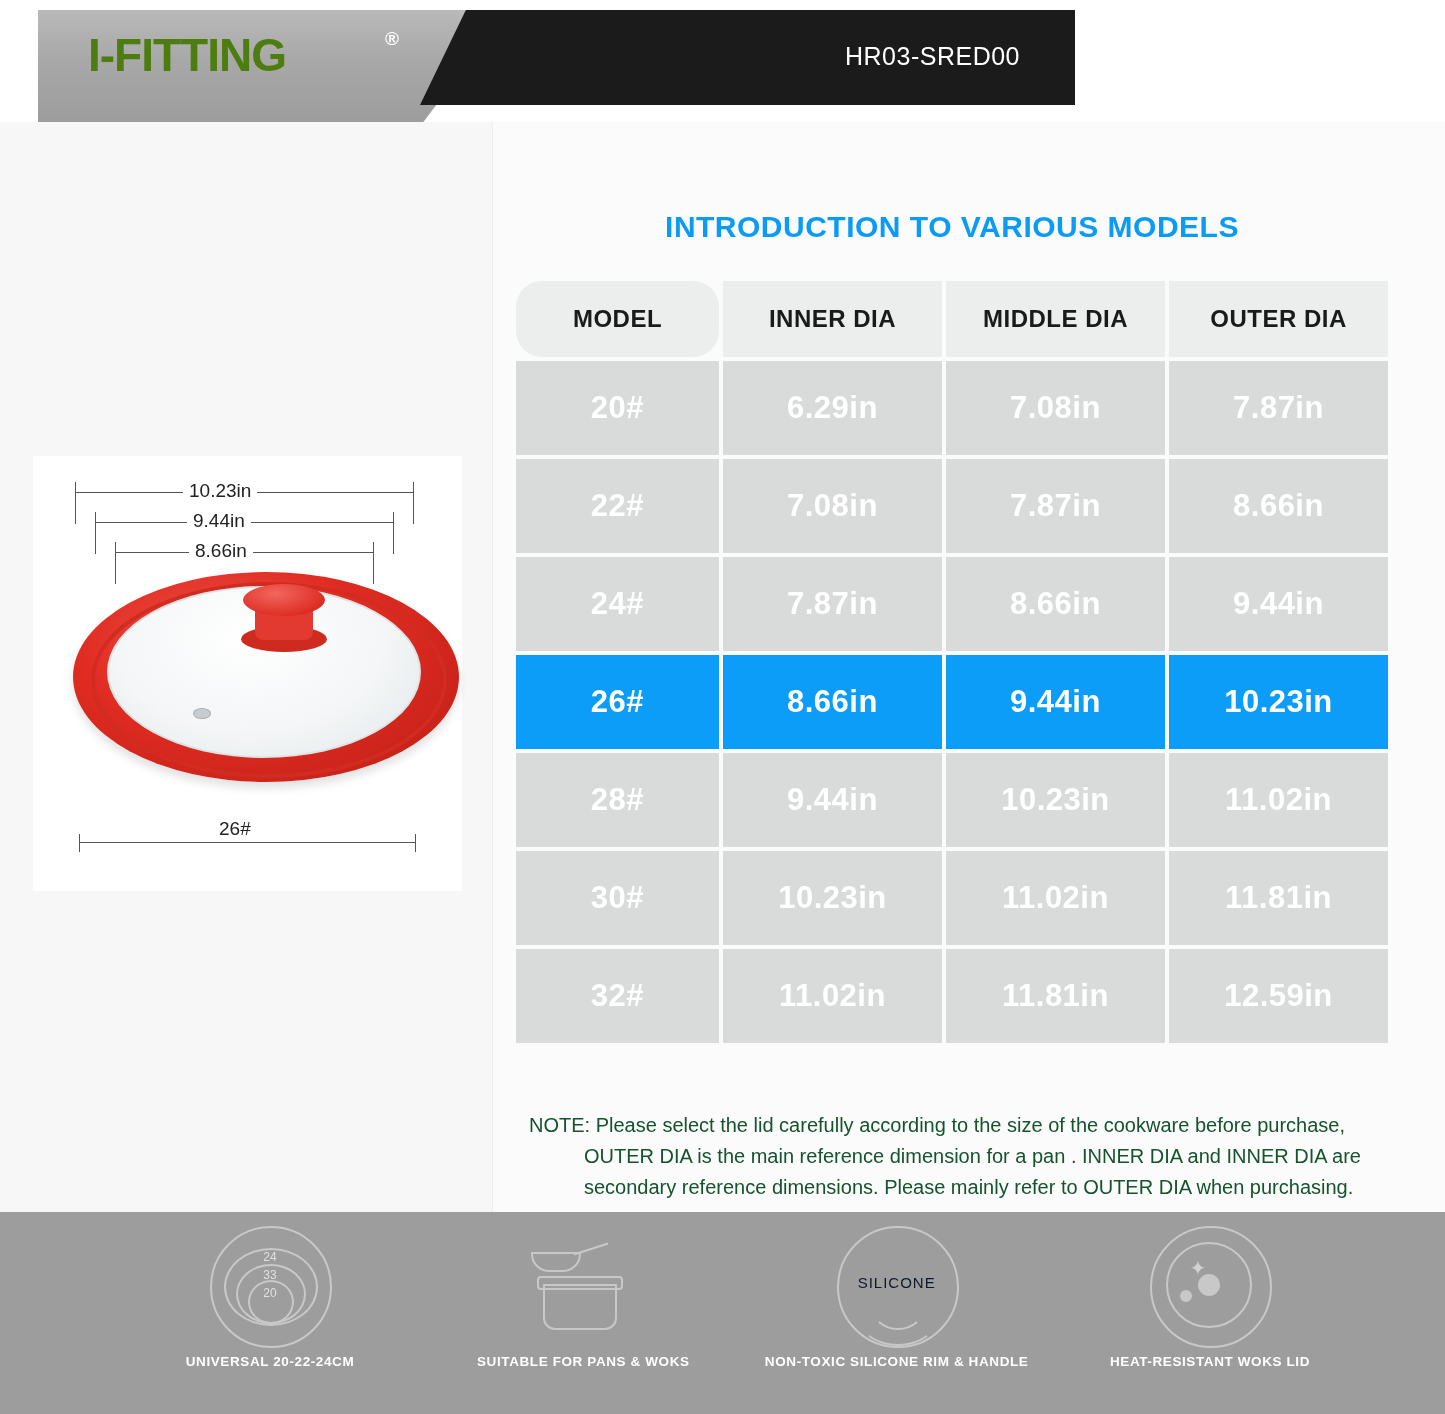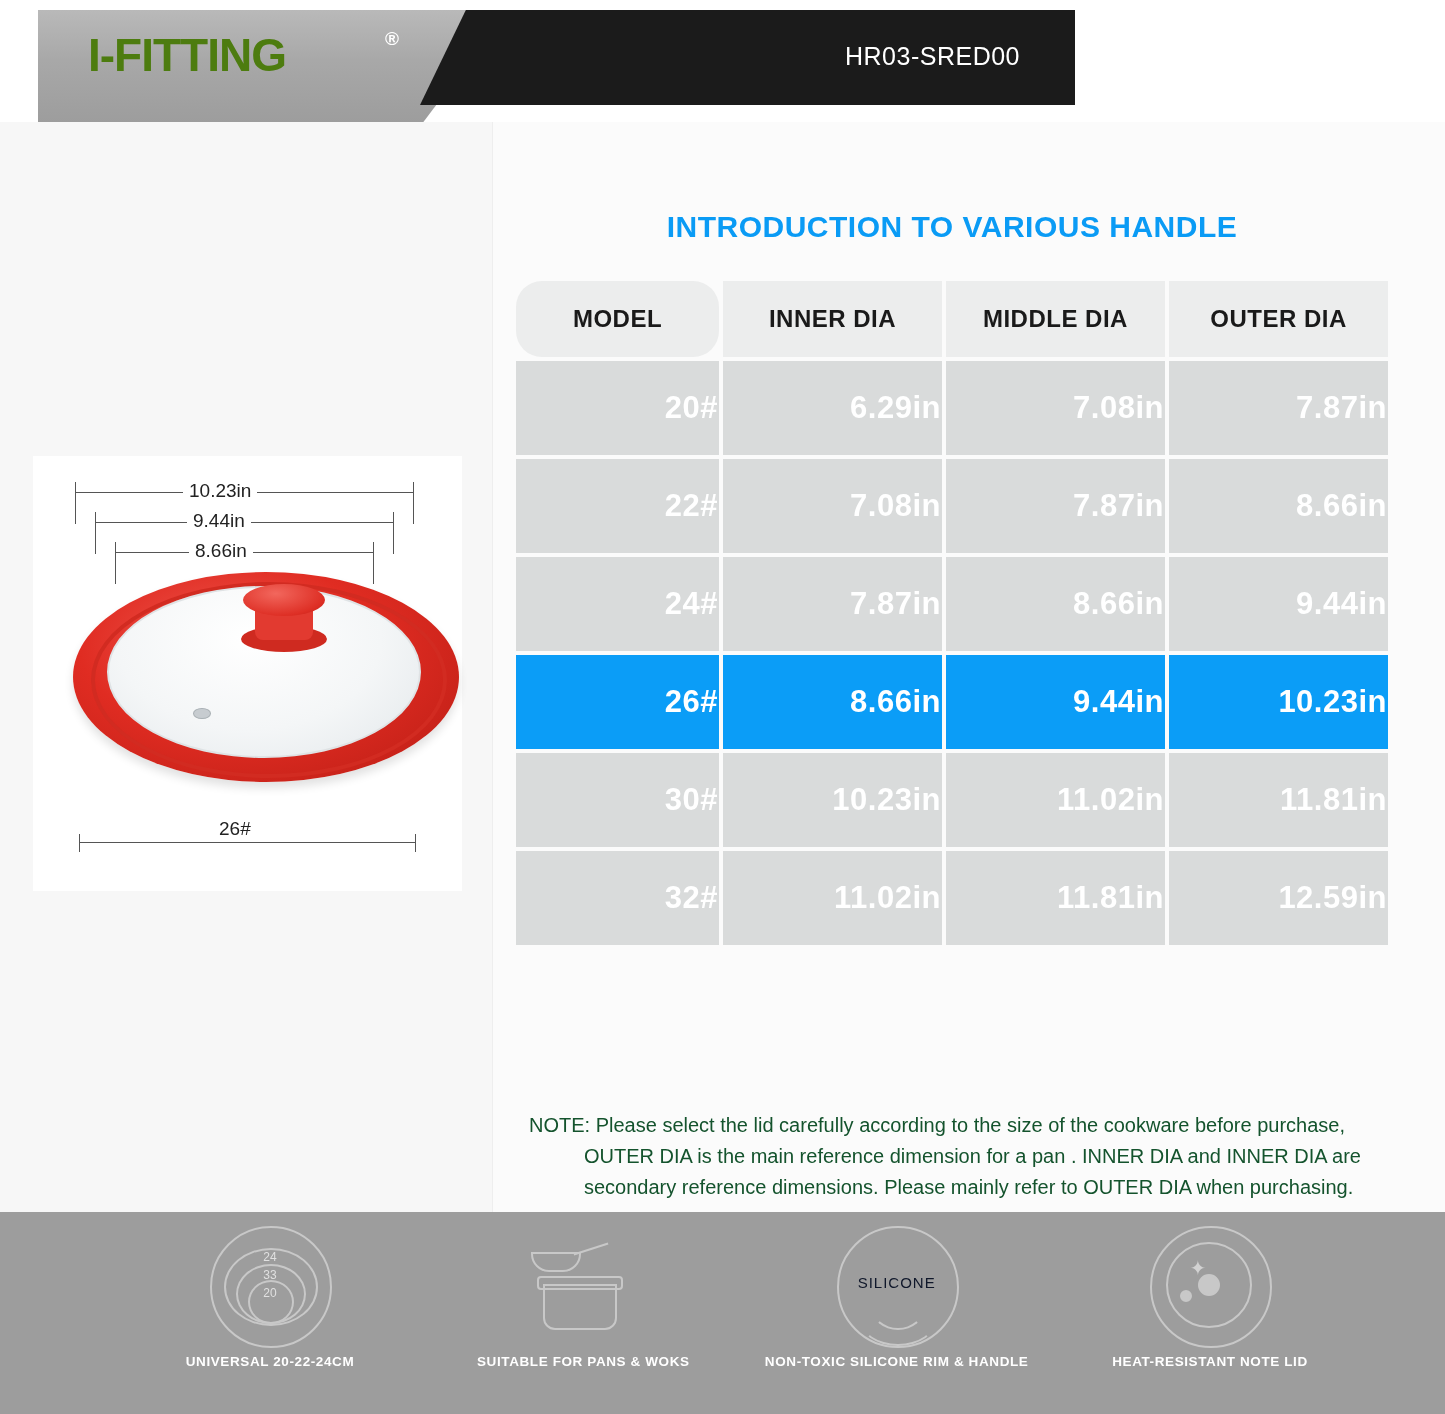--- a/index.html
+++ b/index.html
@@ -194,21 +194,21 @@
     height: 74px;
     letter-spacing: 0.5px;
     font-family: "Liberation Sans", sans-serif;
   }
   table.models td {
     background: #d9dbdb;
     color: #ffffff;
     font-size: 31px;
     font-weight: bold;
     height: 92px;
-    text-align: right;
+    text-align: center;
     letter-spacing: 0.5px;
     font-family: "Liberation Sans", sans-serif;
   }
   table.models tr.highlight td {
     background: #0b9df7;
     color: #ffffff;
   }
   .col-model { width: 202px; border-radius: 26px; }
   .col-dia { width: 218px; }
 
@@ -327,21 +327,21 @@
         <div class="lid-knob-top"></div>
       </div>
 
       <div class="dim-line" style="left:46px; top:386px; width:336px;"></div>
       <div class="dim-tick" style="left:46px; top:378px; height:18px;"></div>
       <div class="dim-tick" style="left:382px; top:378px; height:18px;"></div>
       <div class="model-bottom-label">26#</div>
     </div>
   </div>
 
-  <div class="table-title">INTRODUCTION TO VARIOUS HANDLE</div>
+  <div class="table-title">INTRODUCTION TO VARIOUS MODELS</div>
 
   <table class="models">
     <thead>
       <tr>
         <th class="col-model">MODEL</th>
         <th class="col-dia">INNER DIA</th>
         <th class="col-dia">MIDDLE DIA</th>
         <th class="col-dia">OUTER DIA</th>
       </tr>
     </thead>
@@ -362,20 +362,26 @@
         <td>24#</td>
         <td>7.87in</td>
         <td>8.66in</td>
         <td>9.44in</td>
       </tr>
       <tr class="highlight">
         <td>26#</td>
         <td>8.66in</td>
         <td>9.44in</td>
         <td>10.23in</td>
+      </tr>
+      <tr>
+        <td>28#</td>
+        <td>9.44in</td>
+        <td>10.23in</td>
+        <td>11.02in</td>
       </tr>
       <tr>
         <td>30#</td>
         <td>10.23in</td>
         <td>11.02in</td>
         <td>11.81in</td>
       </tr>
       <tr>
         <td>32#</td>
         <td>11.02in</td>
@@ -429,17 +435,17 @@
     </div>
 
     <div class="f-item">
       <div class="f-icon">
         <div class="circ"></div>
         <div class="arc" style="left:16px; top:16px; width:82px; height:82px;"></div>
         <div class="arc" style="left:48px; top:48px; width:18px; height:18px; background:#c8c8c8;"></div>
         <div class="arc" style="left:30px; top:64px; width:8px; height:8px; background:#c8c8c8;"></div>
         <div class="num-txt" style="top:30px; left:18px; width:60px; font-size:20px; color:#d2d2d2;">✦</div>
       </div>
-      <div class="f-label">HEAT-RESISTANT NOTE LID</div>
+      <div class="f-label">HEAT-RESISTANT WOKS LID</div>
     </div>
 
   </div>
 </div>
 
 </body></html>

